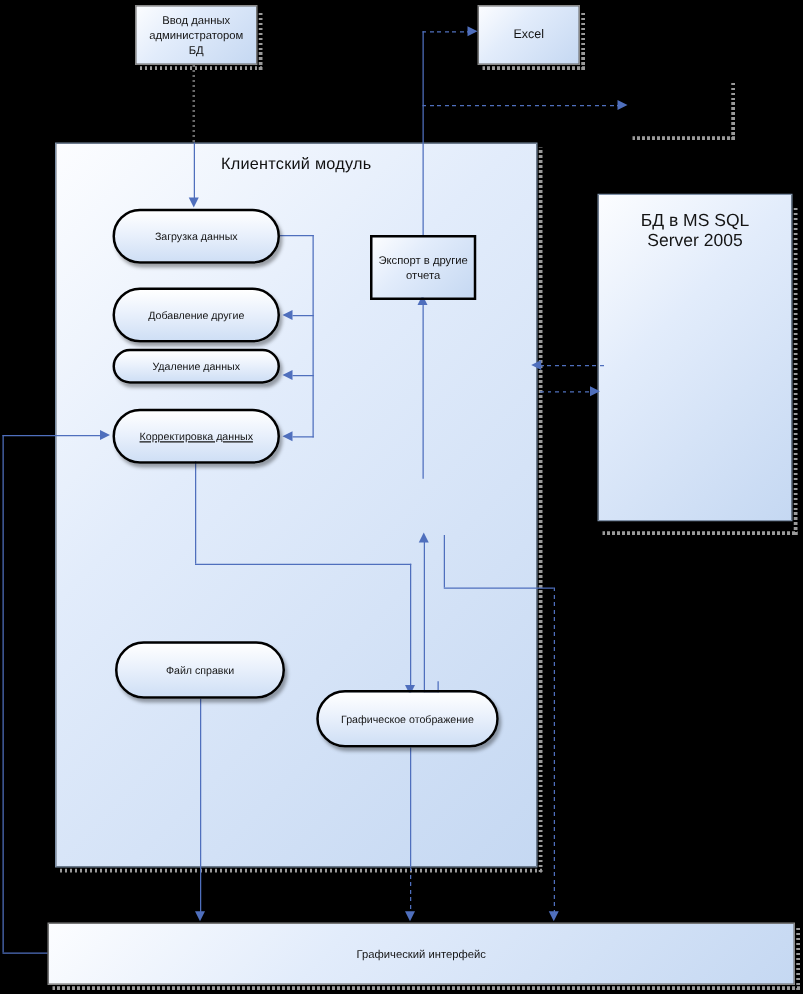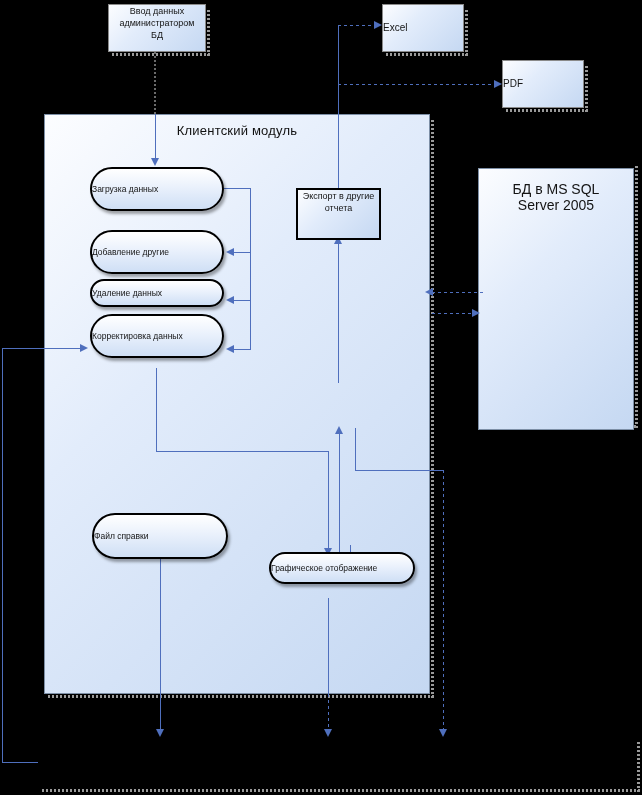--- a/index.html
+++ b/index.html
@@ -3,21 +3,21 @@
 <meta charset="utf-8">
 <style>
   html,body{margin:0;padding:0;background:#000;}
   body{width:642px;height:795px;overflow:hidden;
        font-family:"Liberation Sans","DejaVu Sans",sans-serif;}
   #stage{position:relative;width:642px;height:795px;background:#000;}
 
   
   .panel, .rectbox, .capsule, .bar{
     position:absolute;box-sizing:border-box;
-    display:flex;align-items:center;
+    display:flex;align-items:center;justify-content:center;
     text-align:center;color:#141414;
     background:linear-gradient(135deg,#fcfdff 0%,#e2ecfb 38%,#c5d8f2 100%);
   }
   
   .shadow{
     position:absolute;
     background-image:
       repeating-linear-gradient(90deg,#9a9a9a 0 2px,transparent 2px 4px),
       repeating-linear-gradient(0deg,#9a9a9a 0 2px,transparent 2px 4px);
     background-repeat:no-repeat;
@@ -70,31 +70,28 @@
     <span>администратором</span>
     <span>БД</span>
   </div>
 
   <div class="shadow" style="left:386px;top:8px;width:82px;height:48px;"></div>
   <div class="rectbox" style="left:382px;top:4px;width:82px;height:48px;font-size:10px;">
     <span>Excel</span>
   </div>
 
   <div class="shadow" style="left:506px;top:64px;width:82px;height:48px;"></div>
-  <div class="rectbox" style="left:502px;top:60px;width:82px;height:48px;font-size:10px;">
-    <span>PDF</span>
-  </div>
 
   <div class="shadow" style="left:48px;top:118px;width:386px;height:580px;"></div>
   <div class="panel" style="left:44px;top:114px;width:386px;height:580px;">
     <span class="panel-title">Клиентский модуль</span>
   </div>
 
   <div class="shadow" style="left:482px;top:166px;width:156px;height:262px;"></div>
-  <div class="panel" style="left:478px;top:168px;width:156px;height:262px;flex-direction:column;justify-content:flex-start;padding-top:12px;">
+  <div class="panel" style="left:478px;top:155px;width:156px;height:262px;flex-direction:column;justify-content:flex-start;padding-top:12px;">
     <span style="font-size:14px;">БД в MS SQL</span>
     <span style="font-size:14px;">Server 2005</span>
   </div>
 
   <div class="dot-v" style="left:154px;top:52px;height:62px;"></div>
   <div class="ln lnv" style="left:155px;top:114px;height:46px;"></div>
   <div class="arw arw-d" style="left:151px;top:158px;"></div>
 
   <div class="ln lnh" style="left:224px;top:188px;width:27px;"></div>
   <div class="ln lnv" style="left:250px;top:188px;height:162px;"></div>
@@ -154,34 +151,37 @@
   </div>
 
   <div class="capsule" style="left:90px;top:230px;width:134px;height:44px;">
     <span>Добавление другие</span>
   </div>
 
   <div class="capsule" style="left:90px;top:279px;width:134px;height:28px;">
     <span>Удаление данных</span>
   </div>
 
-  <div class="capsule" style="left:90px;top:314px;width:134px;height:44px;">
+  <div class="capsule" style="left:90px;top:327px;width:134px;height:44px;text-decoration:underline;">
     <span>Корректировка  данных</span>
   </div>
 
   <div class="rectbox heavy" style="left:296px;top:188px;width:85px;height:52px;flex-direction:column;">
     <span>Экспорт в другие</span>
     <span>отчета</span>
   </div>
 
 
 
   <div class="capsule" style="left:92px;top:513px;width:136px;height:46px;">
     <span>Файл справки</span>
   </div>
 
-  <div class="capsule" style="left:269px;top:552px;width:146px;height:32px;">
+  <div class="capsule" style="left:253px;top:552px;width:146px;height:46px;">
     <span>Графическое отображение</span>
   </div>
 
   <div class="shadow" style="left:42px;top:742px;width:598px;height:50px;"></div>
+  <div class="bar" style="left:38px;top:738px;width:598px;height:50px;">
+    <span>Графический интерфейс</span>
+  </div>
 
 </div>
 
 </body></html>

